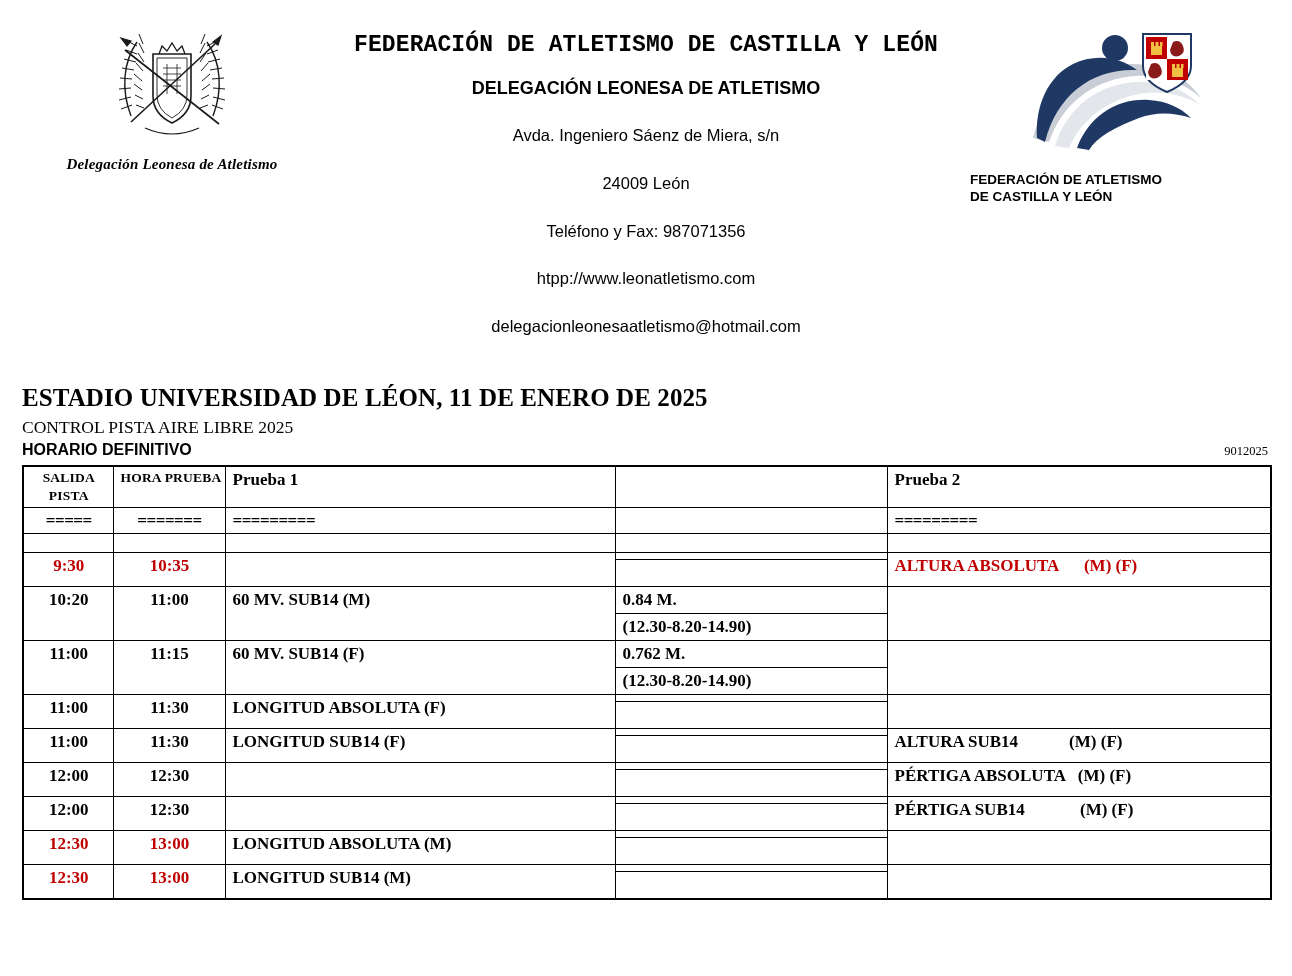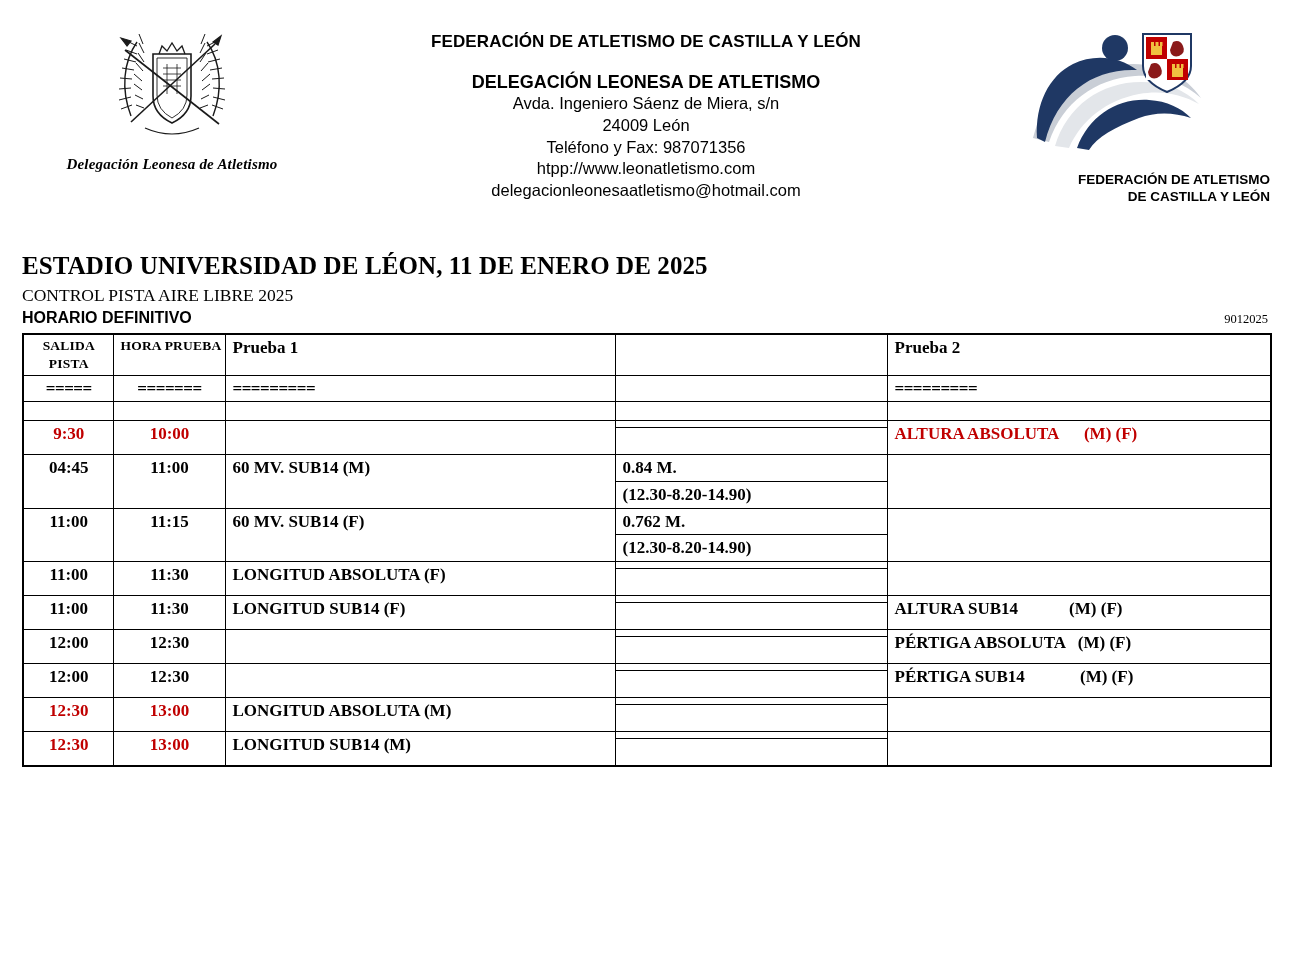--- a/index.html
+++ b/index.html
@@ -47,39 +47,40 @@
     font-size: 15px;
     margin-top: 2px;
     letter-spacing: 0.2px;
   }
   .header-center {
     flex: 1;
     text-align: center;
     padding-top: 14px;
   }
   .fed-title {
-    font-family: Liberation Sans, sans-serif;
-    font-weight: bold;
-    font-size: 17px;
+    font-family: Liberation Mono, monospace;
+    font-weight: bold;
+    font-size: 23px;
     letter-spacing: 0.1px;
   }
   .deleg-title {
     font-family: "Liberation Sans", sans-serif;
     font-weight: bold;
     font-size: 18px;
     margin-top: 20px;
   }
   .addr-line {
     font-family: "Liberation Sans", sans-serif;
     font-size: 16.5px;
     line-height: 1.32;
+    margin-top: 26px;
   }
   .logo-right {
     width: 300px;
-    text-align: right;
+    text-align: left;
     padding-top: 2px;
   }
   .fcyl-mark {
     width: 210px;
     height: 150px;
     margin: 0 auto;
   }
   .logo-right-caption {
     font-family: "Liberation Sans", sans-serif;
     font-weight: bold;
@@ -333,41 +334,41 @@
           <td></td>
           <td></td>
           <td></td>
         </tr>
 
         <tr>
           <td rowspan="2">
               <div class="cell center red">9:30</div>
             </td>
           <td rowspan="2">
-              <div class="cell center red">10:00</div>
+              <div class="cell center red">10:35</div>
             </td>
           <td rowspan="2">
               <div class="cell"></div>
             </td>
           <td class="half-row">
               <div class="cell"></div>
             </td>
           <td rowspan="2">
               <div class="cell red">ALTURA ABSOLUTA      (M) (F)</div>
             </td>
         </tr>
         <tr class="half-row">
           <td>
               <div class="cell"></div>
             </td>
         </tr>
 
         <tr>
           <td rowspan="2">
-              <div class="cell center">04:45</div>
+              <div class="cell center">10:20</div>
             </td>
           <td rowspan="2">
               <div class="cell center">11:00</div>
             </td>
           <td rowspan="2">
               <div class="cell">60 MV. SUB14 (M)</div>
             </td>
           <td class="half-row">
               <div class="cell">0.84 M.</div>
             </td>

